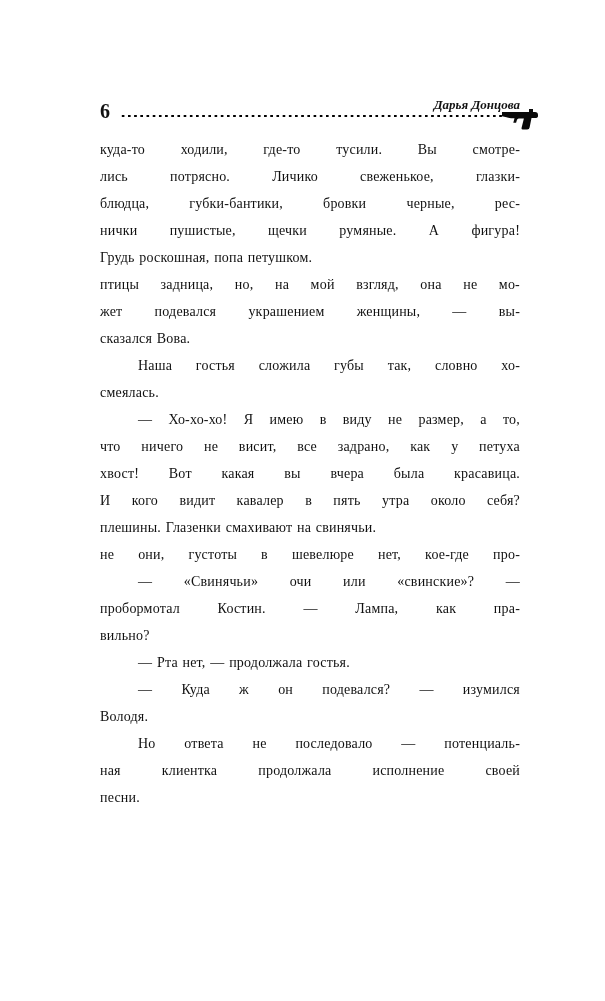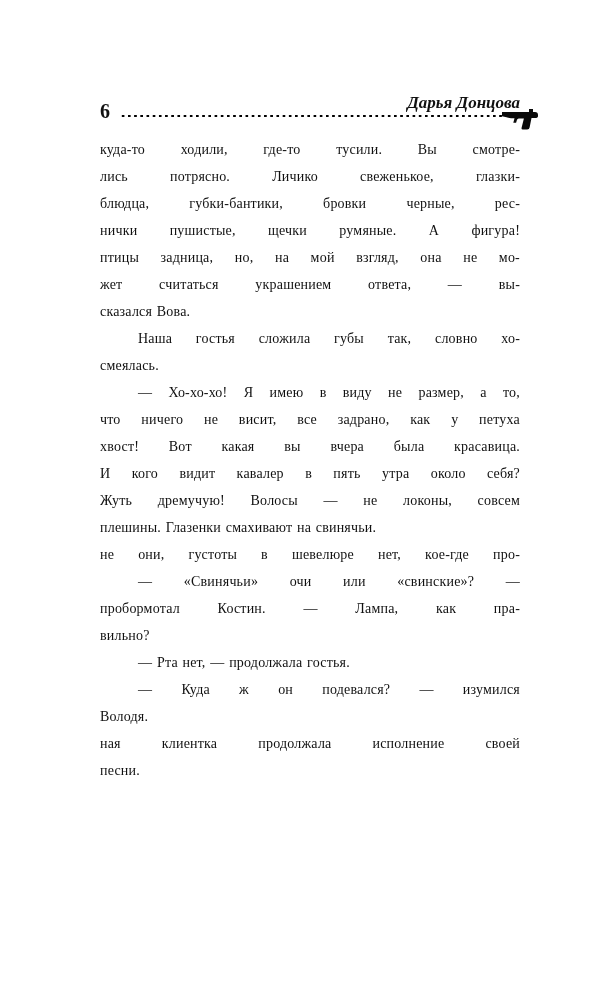--- a/index.html
+++ b/index.html
@@ -43,21 +43,21 @@
     bottom: 2px;
     height: 4px;
     background-image: radial-gradient(circle, #000 1.15px, transparent 1.35px);
     background-size: 6.2px 4px;
     background-repeat: repeat-x;
   }
   .author {
     position: absolute;
     right: 0;
     bottom: 7px;
-    font-size: 17px;
+    font-size: 13px;
     font-style: italic;
     font-weight: bold;
     background: #fff;
     padding-left: 6px;
   }
   .gun {
     position: absolute;
     right: -18px;
     bottom: -10px;
     width: 36px;
@@ -98,36 +98,37 @@
           <circle cx="16.6" cy="13" r="1.6" fill="#ffffff"></circle>
         </svg>
       </span>
     </div>
 
     <div class="body-text">
         <div class="line">куда-то ходили, где-то тусили. Вы смотре-</div>
         <div class="line">лись потрясно. Личико свеженькое, глазки-</div>
         <div class="line">блюдца, губки-бантики, бровки черные, рес-</div>
         <div class="line">нички пушистые, щечки румяные. А фигура!</div>
+        <div class="line last">Грудь роскошная, попа петушком.</div>
         <div class="line">птицы задница, но, на мой взгляд, она не мо-</div>
-        <div class="line">жет считаться украшением ответа, — вы-</div>
+        <div class="line">жет подевался украшением женщины, — вы-</div>
         <div class="line last">сказался Вова.</div>
         <div class="line indent">Наша гостья сложила губы так, словно хо-</div>
         <div class="line last">смеялась.</div>
         <div class="line indent">— Хо-хо-хо! Я имею в виду не размер, а то,</div>
         <div class="line">что ничего не висит, все задрано, как у петуха</div>
         <div class="line">хвост! Вот какая вы вчера была красавица.</div>
         <div class="line">И кого видит кавалер в пять утра около себя?</div>
-        <div class="line">Жуть дремучую! Волосы — не локоны, совсем</div>
         <div class="line last">плешины. Глазенки смахивают на свинячьи.</div>
         <div class="line">не они, густоты в шевелюре нет, кое-где про-</div>
         <div class="line indent">— «Свинячьи» очи или «свинские»? —</div>
         <div class="line">пробормотал Костин. — Лампа, как пра-</div>
         <div class="line last">вильно?</div>
         <div class="line last indent">— Рта нет, — продолжала гостья.</div>
         <div class="line indent">— Куда ж он подевался? — изумился</div>
         <div class="line last">Володя.</div>
+        <div class="line indent">Но ответа не последовало — потенциаль-</div>
         <div class="line">ная клиентка продолжала исполнение своей</div>
         <div class="line last">песни.</div>
       </div>
 
   </div>
 </div>
 
 </body></html>

